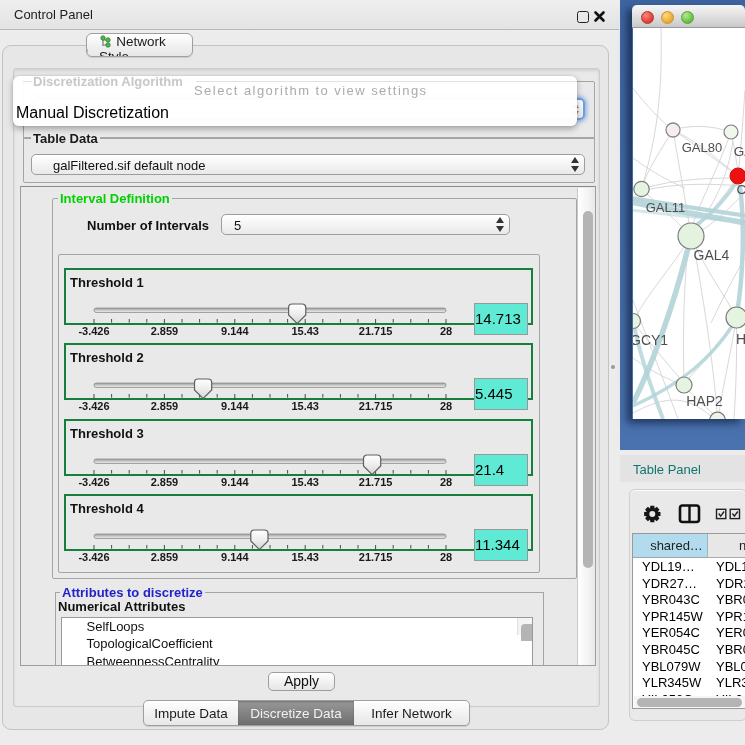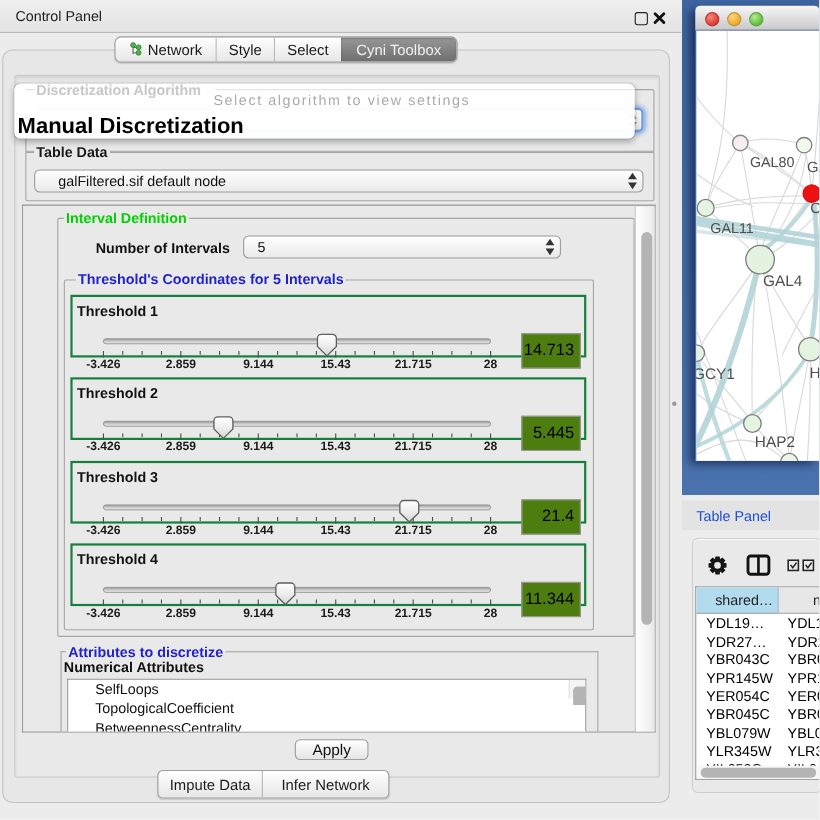--- a/index.html
+++ b/index.html
@@ -18,69 +18,69 @@
   border:1px solid #cccccc;border-radius:3px;box-shadow:inset 0 2px 3px rgba(0,0,0,0.10);}
 
 .seg{display:flex;border:1px solid #9f9f9f;border-radius:6px;overflow:hidden;
   background:linear-gradient(#ffffff,#f1f1f1 55%,#e7e7e7);box-shadow:0 1px 1px rgba(0,0,0,0.12);}
 .seg .s{display:flex;align-items:center;justify-content:center;font-size:13.5px;color:#1a1a1a;
   border-left:1px solid #b9b9b9;box-sizing:border-box;}
 .seg .s:first-child{border-left:none;}
 .seg .sel{background:linear-gradient(#989898,#6e6e6e);color:#f2f2f2;border-left:none;
   box-shadow:inset 0 1px 2px rgba(0,0,0,0.25);}
 .seg .sel+.s{border-left:none;}
-#toptabs{left:104px;top:33px;height:22px;}
+#toptabs{left:86px;top:33px;height:22px;flex-direction:column;}
 #bottabs{left:143px;top:700px;height:24px;border-radius:5px;}
 
 .group{border:1px solid #a5a5a5;border-radius:2px;}
 .glabel{position:absolute;font-size:13px;background:#e9e9e9;padding:0 2px;line-height:13px;font-weight:bold;}
 
 .combo{background:linear-gradient(#ffffff,#f4f4f4 50%,#e9e9e9);border:1px solid #9d9d9d;
   border-radius:5px;box-sizing:border-box;font-size:13px;color:#111;}
 .combo .ct{position:absolute;left:21px;top:50%;transform:translateY(-50%);white-space:nowrap;}
 .arr{position:absolute;width:0;height:0;}
 .arr.up{border-left:4.5px solid transparent;border-right:4.5px solid transparent;border-bottom:6px solid #333;}
 .arr.dn{border-left:4.5px solid transparent;border-right:4.5px solid transparent;border-top:6px solid #333;}
 
 #scrollpane{left:20px;top:186px;width:576px;height:480px;box-sizing:border-box;
   border:1px solid #9e9e9e;border-top-color:#8a8a8a;background:#e9e9e9;overflow:hidden;}
 #vsb{left:556px;top:1px;width:19px;height:478px;background:linear-gradient(90deg,#ffffff,#f2f2f2 60%,#e3e3e3);
   border-left:1px solid #c9c9c9;}
 #vsbthumb{left:5px;top:23px;width:10px;height:357px;background:#b4b4b4;border-radius:5px;}
 
 .tpanel{position:absolute;left:43px;width:469px;height:57px;border:2px solid #15803d;box-sizing:border-box;}
 .tlabel{position:absolute;left:4px;top:5px;font-size:13px;font-weight:bold;color:#111;}
-.vbox{position:absolute;left:408px;top:33px;width:54px;height:32px;background:#4d7c0f;
+.vbox{position:absolute;left:408px;top:33px;width:54px;height:32px;background:#5eead4;
   border:1px solid #989898;box-sizing:border-box;font-size:15px;color:#000;
-  text-align:right;line-height:30px;padding-right:5px;}
+  line-height:30px;padding-right:20px;}
 
 #attrlist{left:39.5px;top:429.5px;width:470px;height:50px;background:#fff;
   border:1px solid #9a9a9a;border-bottom:none;overflow:hidden;font-size:13px;color:#111;}
 #attrlist div{height:17.5px;line-height:17.5px;padding-left:25px;}
 #listsb{left:455px;top:0px;width:14px;height:50px;background:#f4f4f4;border-left:1px solid #e0e0e0;}
 #listsbthumb{left:3px;top:6px;width:8.5px;height:44px;background:#b4b4b4;border-radius:4px 4px 0 0;}
 
 #applybtn{left:268px;top:672px;width:67px;height:19px;background:linear-gradient(#ffffff,#f2f2f2 50%,#e5e5e5);
   border:1px solid #9d9d9d;border-radius:5px;box-sizing:border-box;
   font-size:14px;color:#111;text-align:center;line-height:17px;}
 
 #popup{z-index:50;left:13px;top:76px;width:564px;height:50px;background:rgba(255,255,255,0.965);
   border-radius:6px;box-shadow:0 2.5px 6px rgba(0,0,0,0.30),0 0 1px rgba(0,0,0,0.25);}
 #popup .p1{position:absolute;left:181px;top:7px;font-size:13px;letter-spacing:1.45px;color:#ababab;}
-#popup .p2{position:absolute;left:3px;top:27.5px;font-size:20px;font-weight:bold;color:#000;text-align:center;}
+#popup .p2{position:absolute;left:3px;top:27.5px;font-size:16px;font-weight:normal;color:#000;text-align:center;}
 #popup .p3{position:absolute;left:2px;top:44px;font-size:14px;letter-spacing:0.2px;color:#000;}
 
 #bluebg{left:620px;top:0;width:125px;height:450px;background:linear-gradient(#3e65a1,#4a72ae);}
 #netframe{left:632px;top:5px;width:113px;height:414px;box-shadow:-5px 4px 8px rgba(5,15,45,0.6);}
 #nettitle{left:632px;top:5px;width:113px;height:23px;border-radius:5px 5px 0 0;
   background:linear-gradient(#f7f7f7,#dedede 55%,#c9c9c9);border-bottom:1px solid #9a9a9a;box-sizing:border-box;}
 .tl{position:absolute;top:6px;width:11px;height:11px;border-radius:50%;}
 #netcanvas{left:633px;top:28px;width:112px;height:391px;background:#fff;}
 #tablepanelbar{left:620px;top:455px;width:125px;height:27px;background:#e3e3e3;}
-#tablepanelbar span{position:absolute;left:13px;top:7px;font-size:13px;color:#1d4ed8;}
+#tablepanelbar span{position:absolute;left:13px;top:7px;font-size:13px;color:#0f766e;}
 #tablewin{left:629px;top:489px;width:116px;height:230px;background:#e9e9e9;
   border:1px solid #cfcfcf;border-radius:6px;box-shadow:inset 0 1px 0 #fcfcfc;}
 #tbl{left:632px;top:533px;width:113px;height:176px;background:#fff;border:1px solid #9a9a9a;
   border-right:none;box-sizing:border-box;overflow:hidden;}
 #tblhead1{left:0;top:0;width:75px;height:24px;background:#b2dcee;border-right:1px solid #9db6c0;border-bottom:1px solid #9aa6ab;
   box-sizing:border-box;font-size:13px;color:#222;text-align:center;text-indent:13px;line-height:24px;}
 #tblhead2{left:75px;top:0;width:38px;height:24px;background:#e7e7e7;border-bottom:1px solid #ababab;
   font-size:13px;color:#222;line-height:24px;padding-left:31px;box-sizing:border-box;}
 .trow{position:absolute;left:0;width:113px;height:16.6px;font-size:13px;color:#000;}
 .trow .c1{position:absolute;left:9px;top:0;line-height:16.6px;}
@@ -137,21 +137,20 @@
     <div class="abs group" style="left:31px;top:11px;width:523px;height:379px;"></div>
     <div class="abs glabel" style="left:37px;top:5px;color:#00d200;">Interval Definition</div>
     <div class="abs" style="left:66px;top:31px;font-size:13px;font-weight:bold;color:#111;">Number of Intervals</div>
     <div class="abs combo" style="left:200px;top:27px;width:289px;height:21px;">
       <span class="ct" style="left:12px;">5</span>
       </div>
     <div class="abs arr up" style="left:475px;top:30px;"></div>
     <div class="abs arr dn" style="left:475px;top:39px;"></div>
 
     <div class="abs group" style="left:37px;top:67px;width:480px;height:317px;"></div>
-    <div class="abs glabel" style="left:48px;top:60px;color:#2222cc;">Threshold's Coordinates for 5 Intervals</div>
 
     <div class="tpanel" style="top:81px;" id="tp1">
         <div class="tlabel">Threshold 1</div>
         <svg style="position:absolute;left:0;top:0;" width="467" height="69" viewBox="0 0 467 69">
           <defs>
             <linearGradient id="tg577" x1="0" y1="0" x2="0" y2="1">
               <stop offset="0" stop-color="#9a9a9a"></stop>
               <stop offset="0.5" stop-color="#c9c9c9"></stop>
               <stop offset="1" stop-color="#efefef"></stop>
             </linearGradient>
@@ -268,20 +267,21 @@
     </div>
 
     <div class="abs" id="vsb">
         <div class="abs" id="vsbthumb"></div>
       </div>
   </div>
 
   <div class="abs" id="applybtn">Apply</div>
   <div class="abs seg" id="bottabs">
     <div class="s" style="width:94px;">Impute Data</div>
+    <div class="s sel" style="width:116px;">Discretize Data</div>
     <div class="s" style="width:115px;">Infer Network</div>
   </div>
 
   <div class="abs" id="divdot"></div>
 
   <div class="abs" id="bluebg"></div>
   <div class="abs" id="netframe"></div>
   <div class="abs" id="nettitle">
     <div class="tl" style="left:9px;background:radial-gradient(circle at 35% 30%,#f88a7e,#e4443a 60%,#c53028);border:0.5px solid #b5332a;"></div>
     <div class="tl" style="left:29px;background:radial-gradient(circle at 35% 30%,#fbd87e,#f0ad38 60%,#d9922a);border:0.5px solid #c8922d;"></div>

